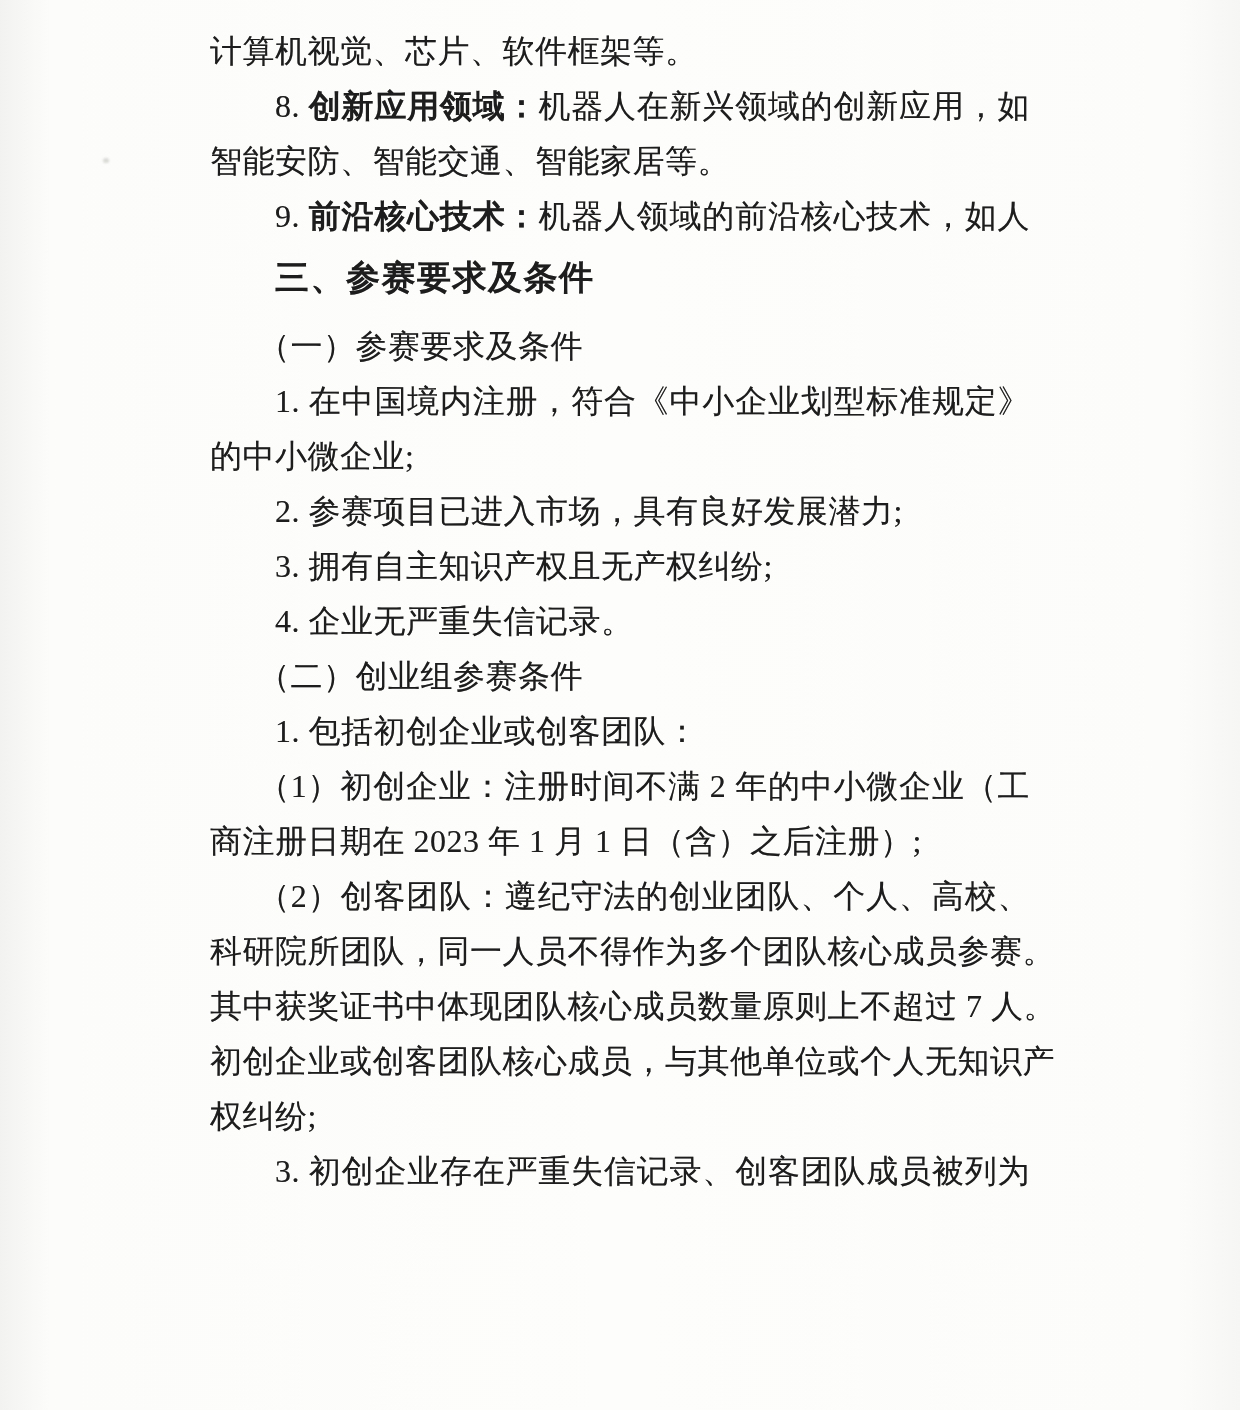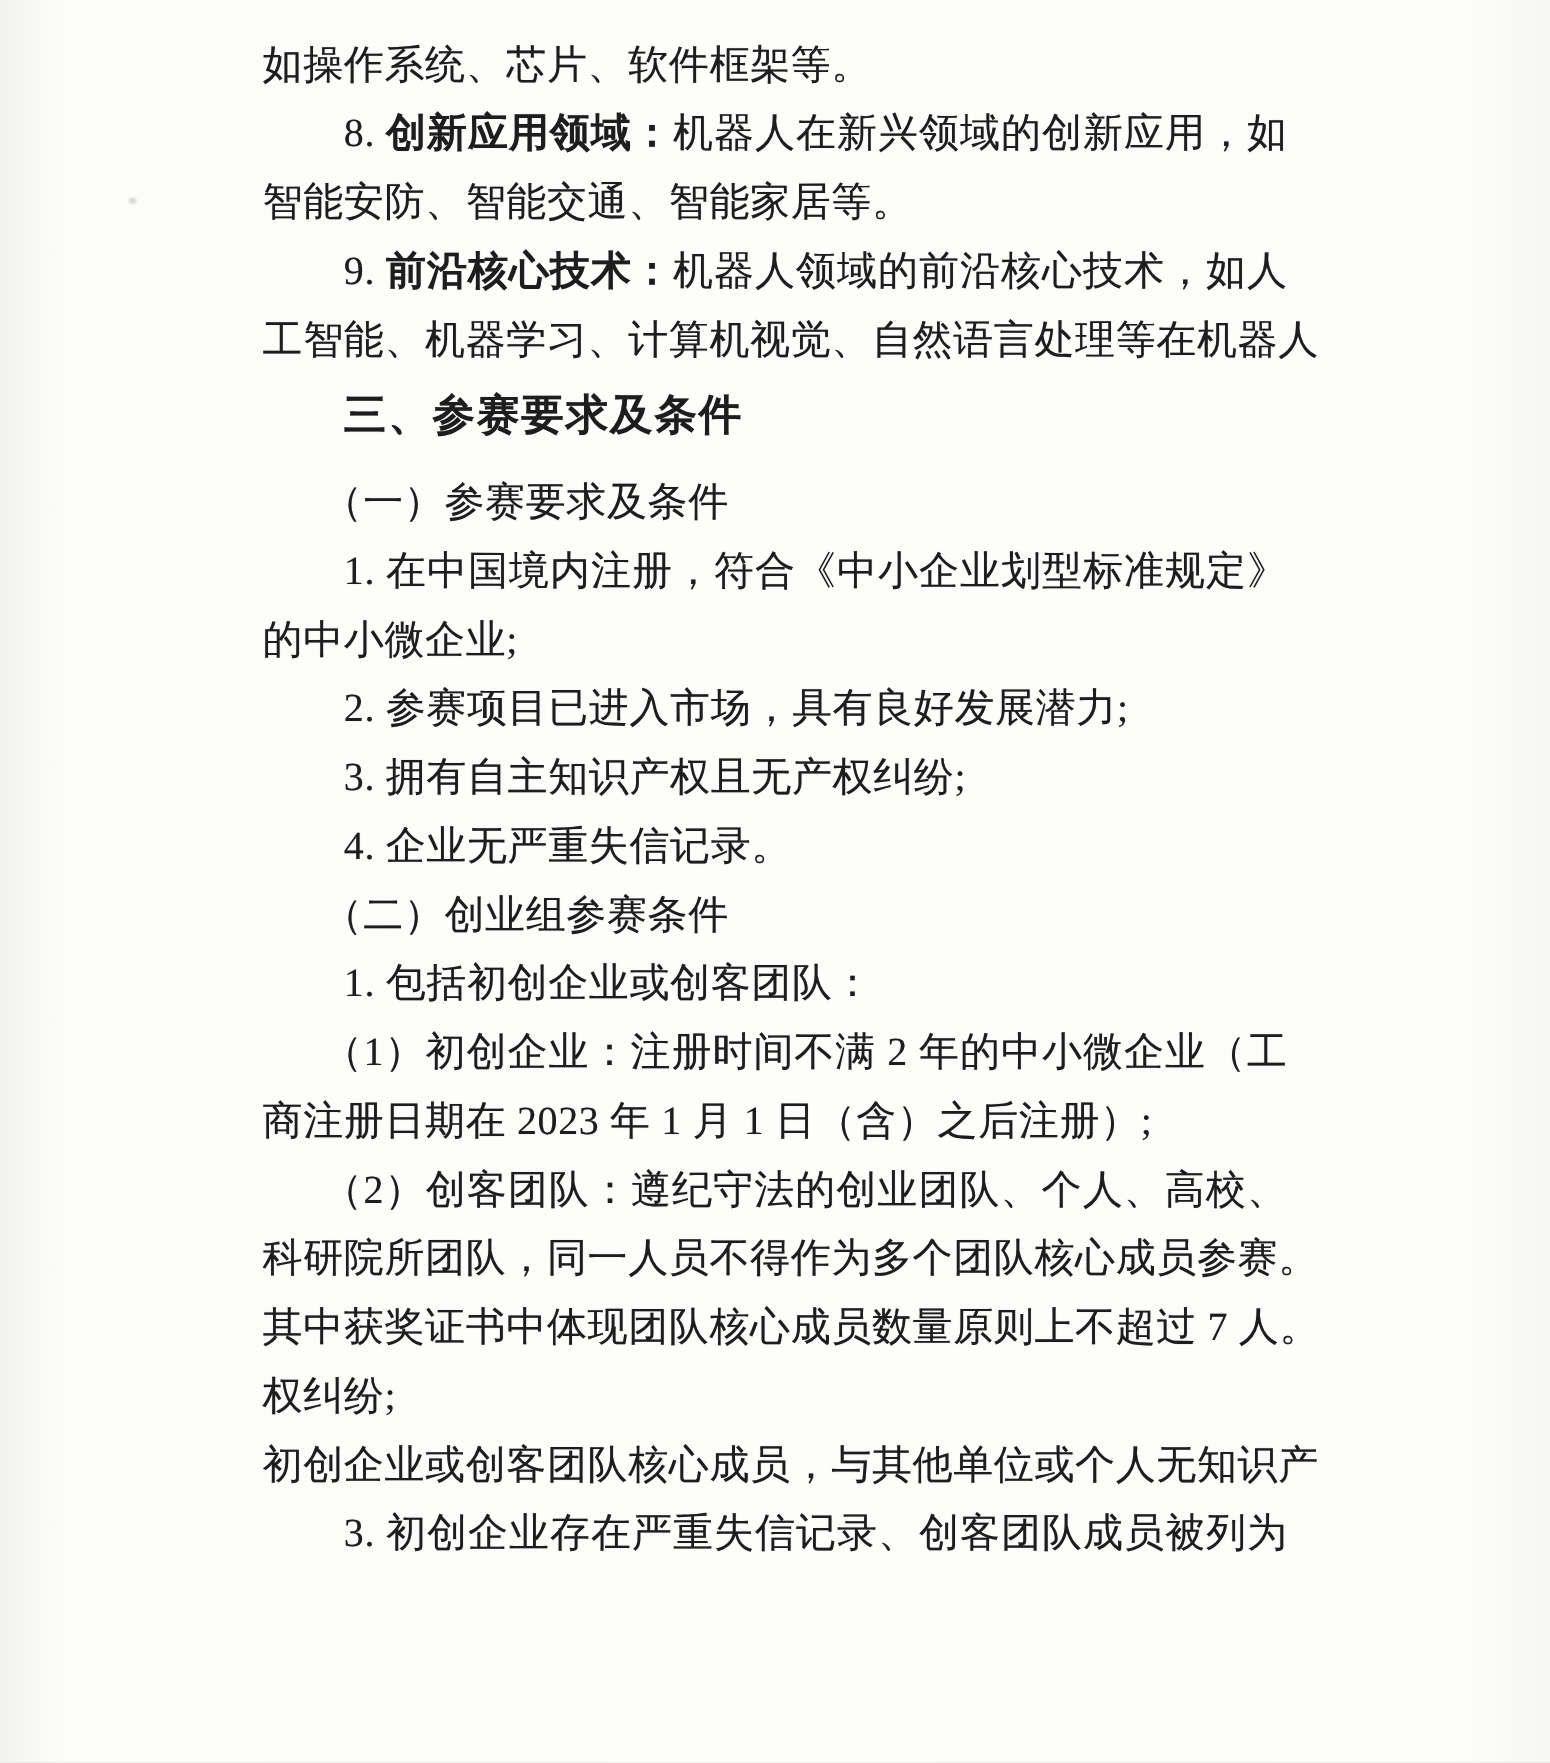--- a/index.html
+++ b/index.html
@@ -60,29 +60,28 @@
 </style>
 </head>
 <body>
 
 <div class="page">
 
   <div class="speck"></div>
 
   <div class="text-block">
 
-    <div class="line">如操作系统、芯片、软件框架等。</div>
+    <div class="line">计算机视觉、芯片、软件框架等。</div>
 
     <div class="line ind full"><span>8. </span><span class="bh">创新应用领域：</span><span>机器人在新兴领域的创新应用，如</span></div>
 
     <div class="line">智能安防、智能交通、智能家居等。</div>
 
     <div class="line ind full"><span>9. </span><span class="bh">前沿核心技术：</span><span>机器人领域的前沿核心技术，如人</span></div>
 
-    <div class="line full">工智能、机器学习、计算机视觉、自然语言处理等在机器人</div>
 
 
     <div class="gap-sm"></div>
 
     <div class="line ind heading">三、参赛要求及条件</div>
 
     <div class="gap-md"></div>
 
     <div class="line indp">（一）参赛要求及条件</div>
 
@@ -104,20 +103,20 @@
 
     <div class="line">商注册日期在 2023 年 1 月 1 日（含）之后注册）;</div>
 
     <div class="line indp full">（2）创客团队：遵纪守法的创业团队、个人、高校、</div>
 
     <div class="line full">科研院所团队，同一人员不得作为多个团队核心成员参赛。</div>
 
     <div class="line full">其中获奖证书中体现团队核心成员数量原则上不超过 7 人。</div>
 
 
+    <div class="line full">初创企业或创客团队核心成员，与其他单位或个人无知识产</div>
+
     <div class="line">权纠纷;</div>
-
-    <div class="line full">初创企业或创客团队核心成员，与其他单位或个人无知识产</div>
 
     <div class="line ind full">3. 初创企业存在严重失信记录、创客团队成员被列为</div>
 
   </div>
 </div>
 
 </body></html>

